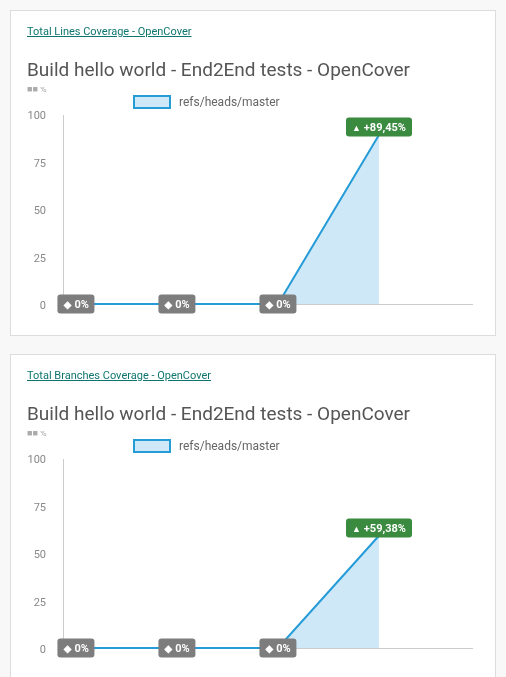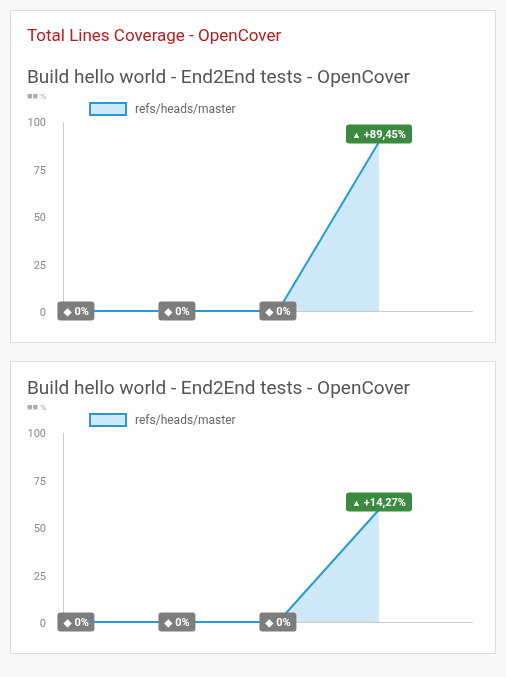--- a/index.html
+++ b/index.html
@@ -11,41 +11,42 @@
       color: #333;
       width: 506px;
     }
     .panel {
       background: #fff;
       border: 1px solid #ddd;
       padding: 14px 16px 10px;
       margin-bottom: 18px;
     }
     .panel-title {
-      font-size: 17px;
-      color: #b91c1c;
+      font-size: 11px;
+      color: #0f766e;
       margin: 0 0 20px;
       font-weight: 400;
+      text-decoration: underline;
     }
     .panel-subtitle {
       font-size: 19px;
       color: #555;
       margin: 0 0 6px;
       font-weight: 400;
     }
     .clipped {
       font-size: 9px;
       color: #aaa;
       margin-bottom: 2px;
       line-height: 0.6;
       overflow: hidden;
       height: 6px;
     }
     .legend {
-      margin-left: 62px;
+      margin-left: 106px;
       display: flex;
       align-items: center;
       font-size: 12px;
       color: #666;
       margin-bottom: 6px;
     }
     .legend-swatch {
       width: 38px;
       height: 14px;
       border: 2px solid #259bd7;
@@ -137,20 +138,21 @@
             <path d="M 3 100 L 27.666666666666668 100 L 52.333333333333336 100 L 77 10.549999999999994" fill="none" stroke="#259bd7" stroke-width="2" vector-effect="non-scaling-stroke"></path>
           </svg>
           <div class="badge badge-gray badge-diamond" style="left: 3%; top: 100%;">0%</div>
           <div class="badge badge-gray badge-diamond" style="left: 27.6667%; top: 100%;">0%</div>
           <div class="badge badge-gray badge-diamond" style="left: 52.3333%; top: 100%;">0%</div>
           <div class="badge badge-green badge-tri" style="left: 77%; top: 6.55%;">+89,45%</div>
         </div>
       </div>
     </div>
     <div class="panel">
+      <h2 class="panel-title">Total Branches Coverage - OpenCover</h2>
       <div class="panel-subtitle">Build hello world - End2End tests - OpenCover</div>
       <div class="clipped">■■ %</div>
       <div class="legend">
         <span class="legend-swatch"></span>
         <span>refs/heads/master</span>
       </div>
       <div class="chart-wrap">
         <div class="y-axis">
           <div class="y-tick" style="top: 100%;">0</div>
           <div class="y-tick" style="top: 75%;">25</div>
@@ -159,17 +161,17 @@
           <div class="y-tick" style="top: 0%;">100</div>
         </div>
         <div class="plot">
           <svg class="series" viewBox="0 0 100 100" preserveAspectRatio="none">
             <path d="M 3 100 L 27.666666666666668 100 L 52.333333333333336 100 L 77 40.62 L 77 100 L 3 100 Z" fill="#cfe8f7" stroke="none"></path>
             <path d="M 3 100 L 27.666666666666668 100 L 52.333333333333336 100 L 77 40.62" fill="none" stroke="#259bd7" stroke-width="2" vector-effect="non-scaling-stroke"></path>
           </svg>
           <div class="badge badge-gray badge-diamond" style="left: 3%; top: 100%;">0%</div>
           <div class="badge badge-gray badge-diamond" style="left: 27.6667%; top: 100%;">0%</div>
           <div class="badge badge-gray badge-diamond" style="left: 52.3333%; top: 100%;">0%</div>
-          <div class="badge badge-green badge-tri" style="left: 77%; top: 36.62%;">+14,27%</div>
+          <div class="badge badge-green badge-tri" style="left: 77%; top: 36.62%;">+59,38%</div>
         </div>
       </div>
     </div>
   </div>
 
 </body></html>

